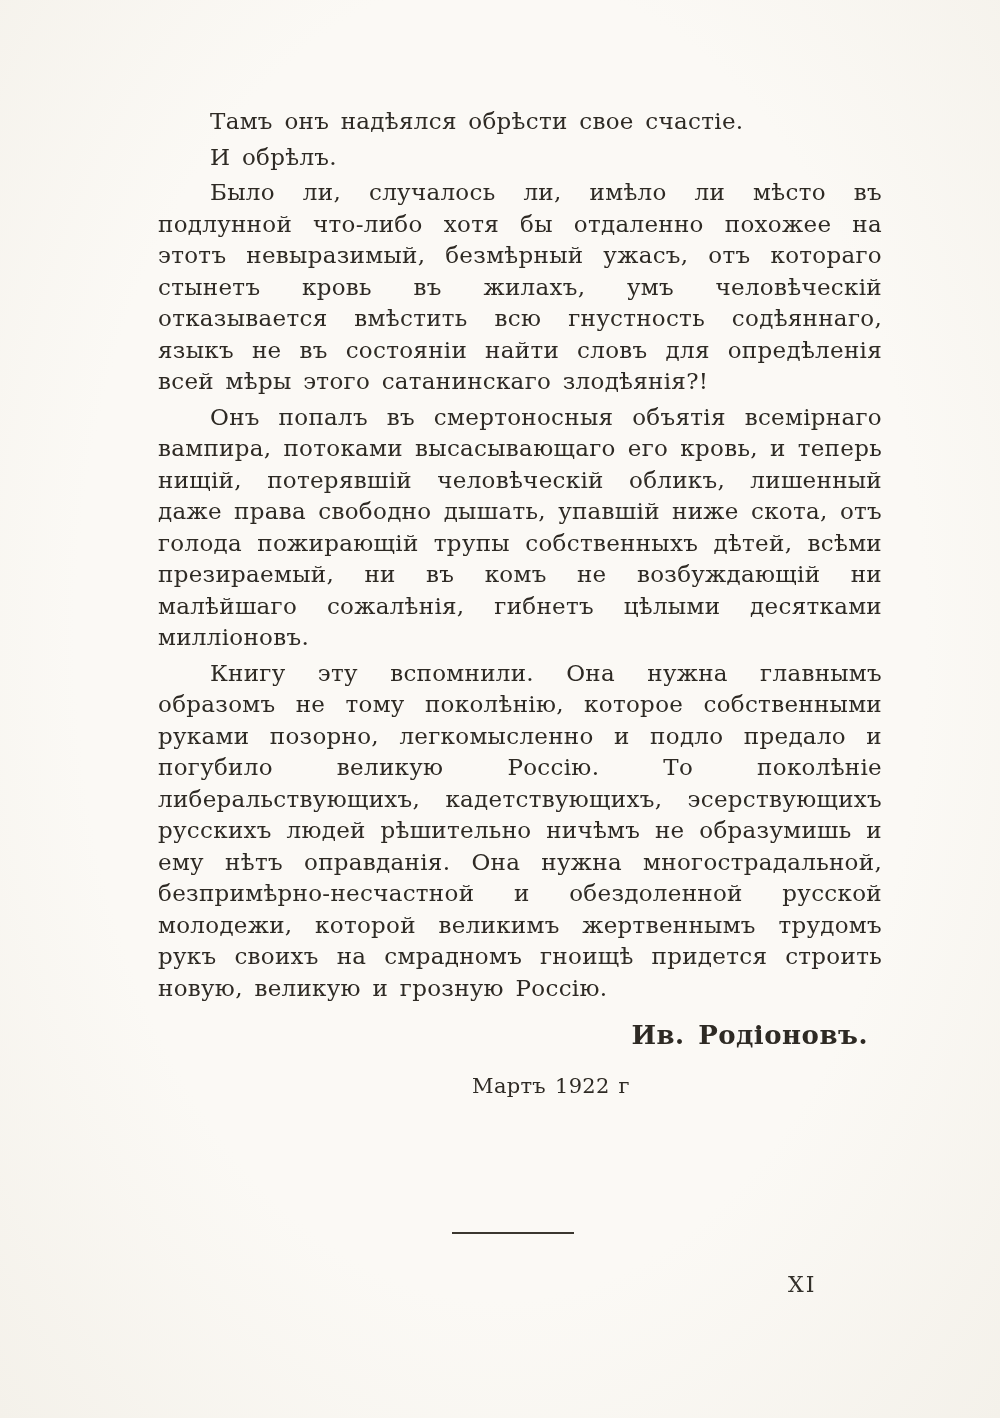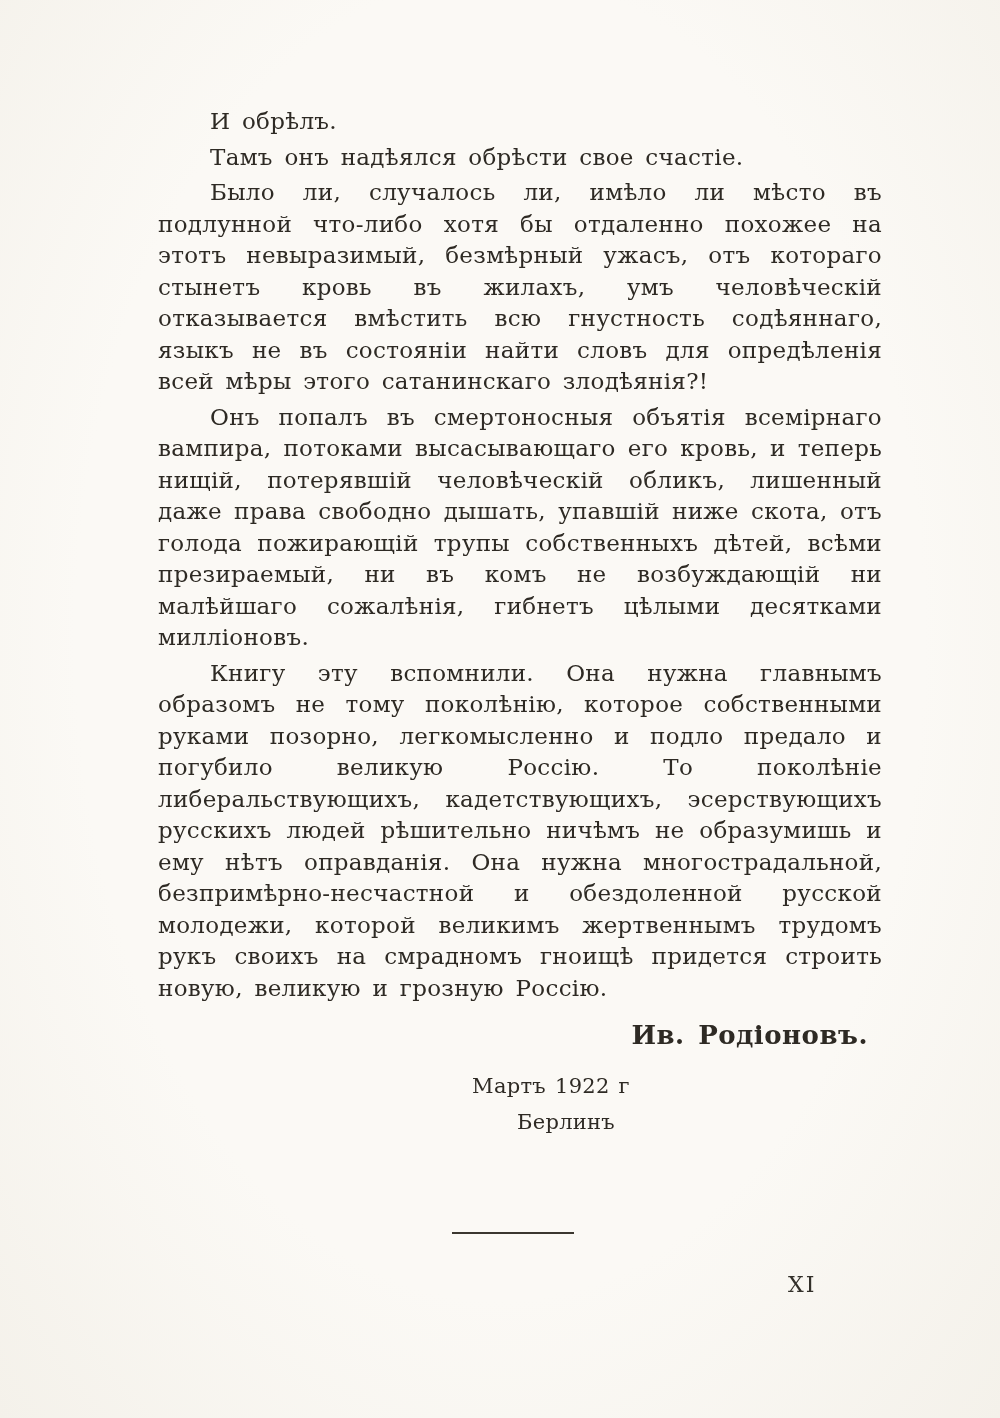--- a/index.html
+++ b/index.html
@@ -70,30 +70,29 @@
     font-size: 22px;
     letter-spacing: 2px;
     color: #33302a;
   }
 </style>
 </head>
 <body>
 
 <div class="page">
   <div class="text-block">
+    <p>Тамъ онъ надѣялся обрѣсти свое счастіе.</p>
     <p>И обрѣлъ.</p>
-    <p>Тамъ онъ надѣялся обрѣсти свое счастіе.</p>
     <p>Было ли, случалось ли, имѣло ли мѣсто въ подлунной что-либо хотя бы отдаленно похожее на этотъ невыразимый, безмѣрный ужасъ, отъ котораго стынетъ кровь въ жилахъ, умъ человѣческій отказывается вмѣстить всю гнустность содѣяннаго, языкъ не въ состояніи найти словъ для опредѣленія всей мѣры этого сатанинскаго злодѣянія?!</p>
     <p>Онъ попалъ въ смертоносныя объятія всемірнаго вампира, потоками высасывающаго его кровь, и теперь нищій, потерявшій человѣческій обликъ, лишенный даже права свободно дышать, упавшій ниже скота, отъ голода пожирающій трупы собственныхъ дѣтей, всѣми презираемый, ни въ комъ не возбуждающій ни малѣйшаго сожалѣнія, гибнетъ цѣлыми десятками милліоновъ.</p>
     <p>Книгу эту вспомнили. Она нужна главнымъ образомъ не тому поколѣнію, которое собственными руками позорно, легкомысленно и подло предало и погубило великую Россію. То поколѣніе либеральствующихъ, кадетствующихъ, эсерствующихъ русскихъ людей рѣшительно ничѣмъ не образумишь и ему нѣтъ оправданія. Она нужна многострадальной, безпримѣрно-несчастной и обездоленной русской молодежи, которой великимъ жертвеннымъ трудомъ рукъ своихъ на смрадномъ гноищѣ придется строить новую, великую и грозную Россію.</p>
 
     <div class="signature">Ив. Родіоновъ.</div>
 
     <div class="dateline">
       <div>Мартъ 1922 г</div>
-      <div class="place">Берлинъ</div>
     </div>
   </div>
 
   <div class="rule"></div>
 
   <div class="page-number">XI</div>
 </div>
 
 </body></html>

